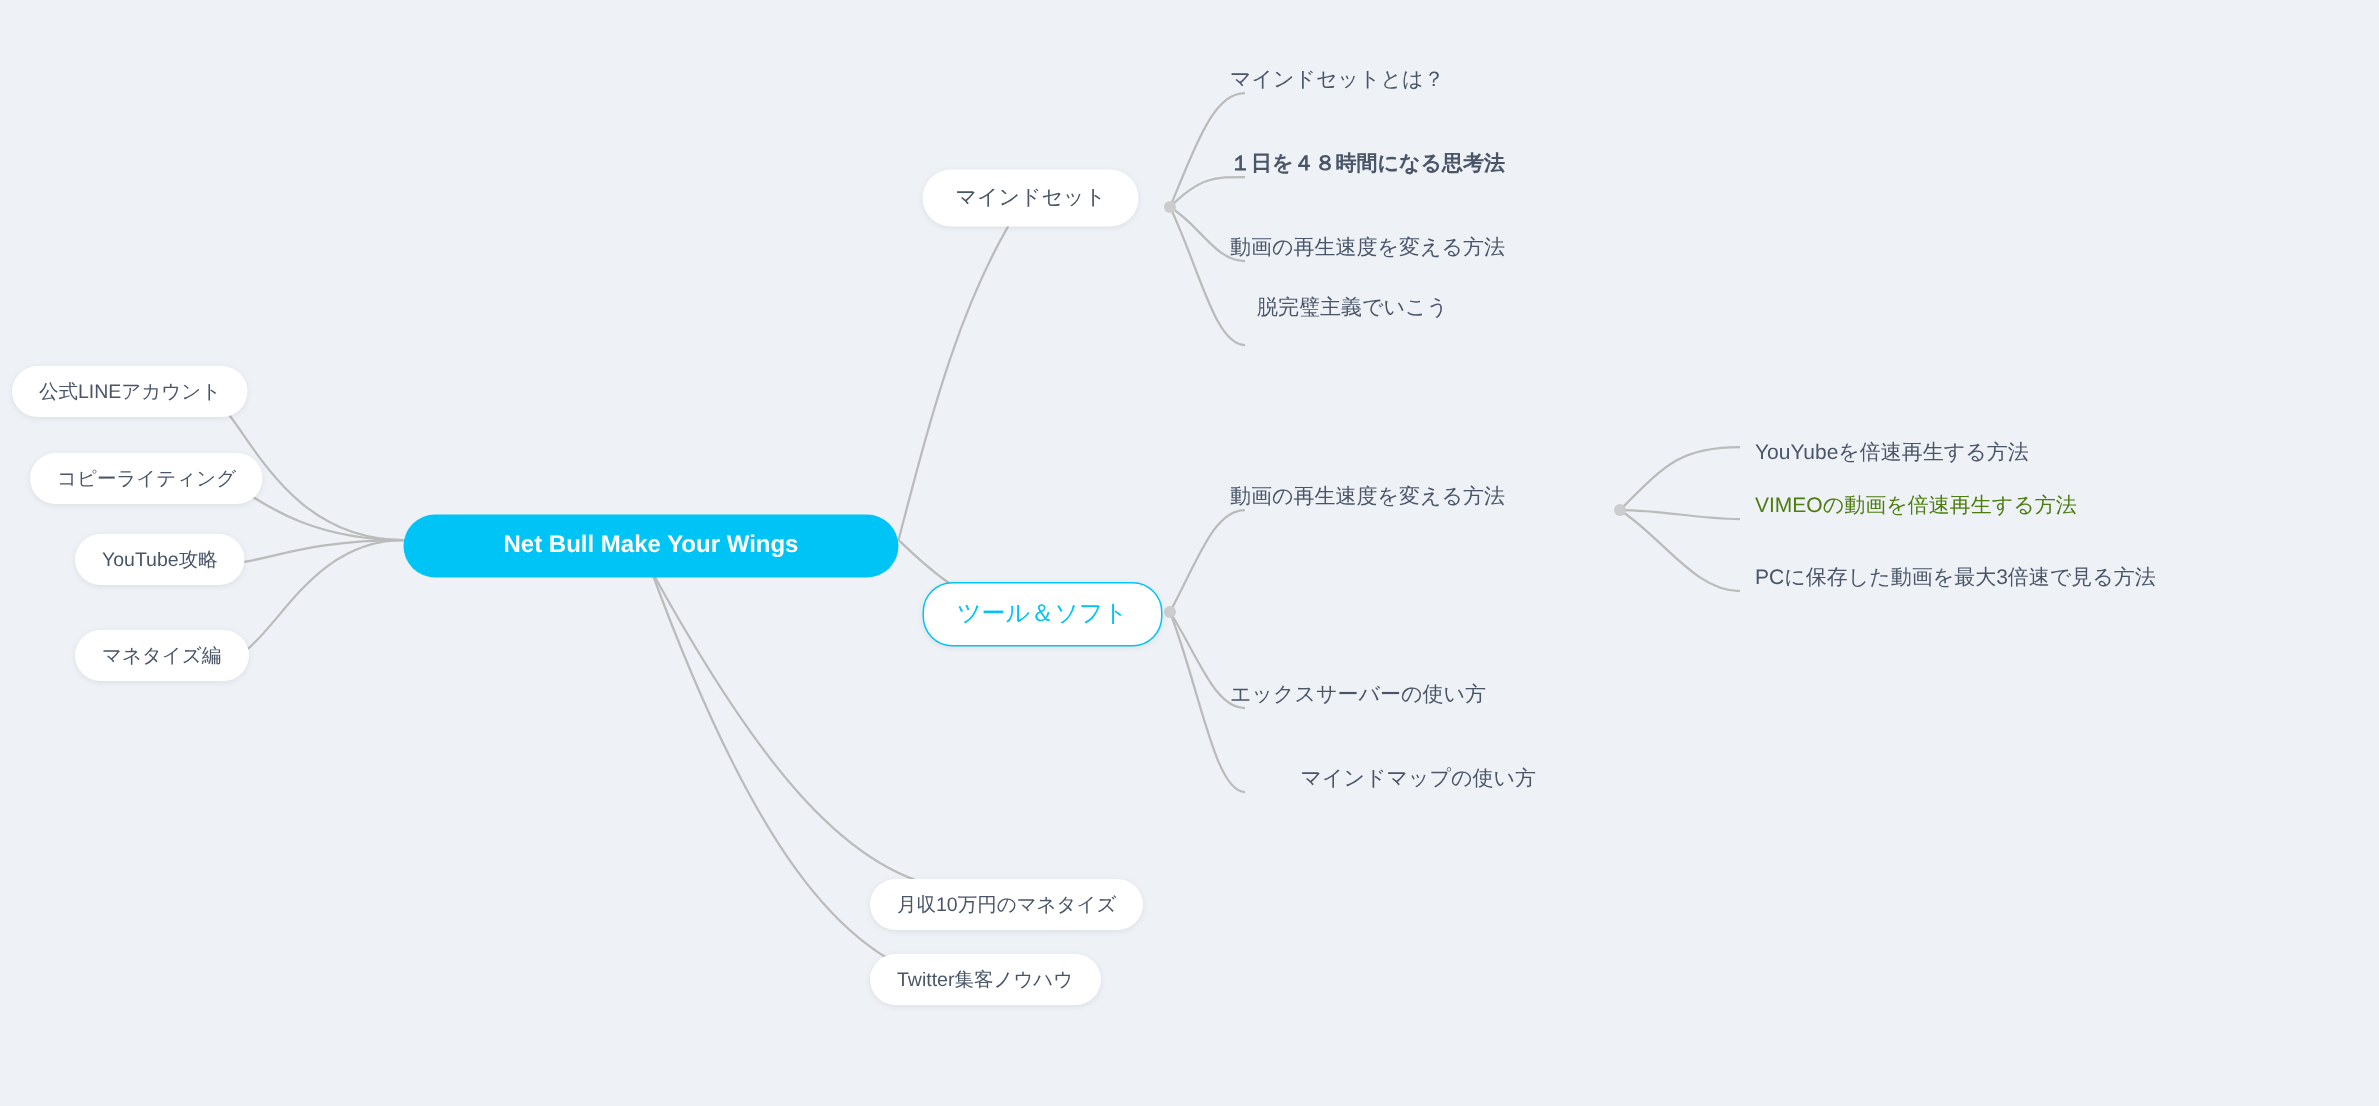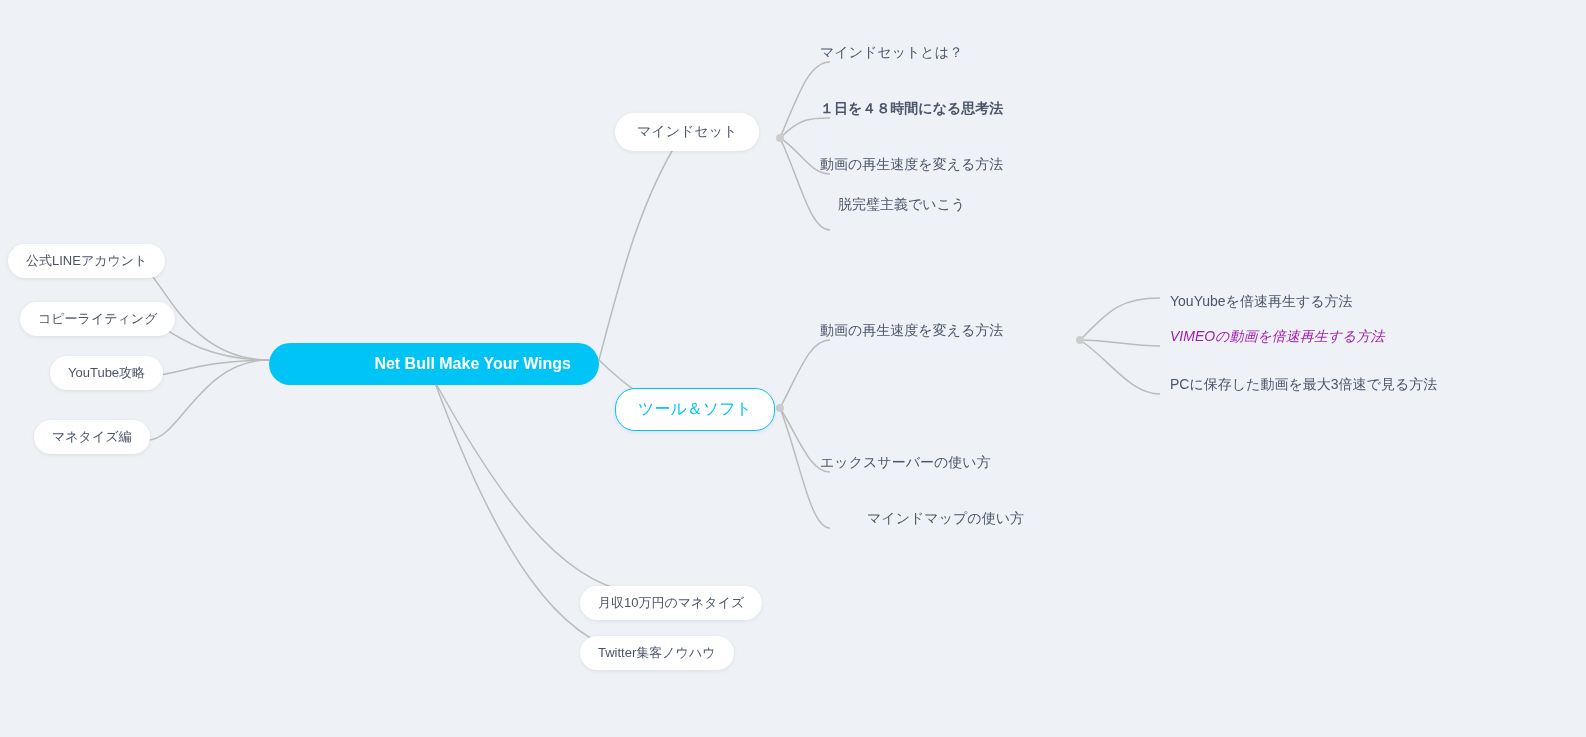--- a/index.html
+++ b/index.html
@@ -42,22 +42,21 @@
       border: 1.5px solid #00c4f5;
       background: #fff;
     }
     .node-plain {
       position: absolute;
       color: #4a5568;
       font-size: 14px;
       white-space: nowrap;
     }
     .node-plain.orange {
-      color: #a21caf;
-      font-style: italic;
+      color: #4d7c0f;
     }
   </style>
 </head>
 <body>
 
 <svg id="mindmap" xmlns="http://www.w3.org/2000/svg">
 
   <path d="M 269 360 C 180 360, 160 263, 135 263" stroke="#bbb" stroke-width="1.5" fill="none"></path>
 
   <path d="M 269 360 C 190 360, 160 320, 148 320" stroke="#bbb" stroke-width="1.5" fill="none"></path>
@@ -86,26 +85,26 @@
   <path d="M 1080 340 C 1110 310, 1120 298, 1160 298" stroke="#bbb" stroke-width="1.5" fill="none"></path>
   <path d="M 1080 340 C 1110 340, 1130 346, 1160 346" stroke="#bbb" stroke-width="1.5" fill="none"></path>
   <path d="M 1080 340 C 1110 360, 1130 394, 1160 394" stroke="#bbb" stroke-width="1.5" fill="none"></path>
 
   <circle cx="1080" cy="340" r="4" fill="#ccc"></circle>
 
   <path d="M 434 380 C 500 500, 560 580, 630 592" stroke="#bbb" stroke-width="1.5" fill="none"></path>
   <path d="M 434 380 C 500 560, 560 640, 630 654" stroke="#bbb" stroke-width="1.5" fill="none"></path>
 </svg>
 
-<div class="node-center" style="left:269px; top:343px; width:330px; text-align:right;">Net Bull Make Your Wings</div>
+<div class="node-center" style="left:269px; top:343px; width:330px; text-align:center;">Net Bull Make Your Wings</div>
 
 <div class="node-bubble" style="left:8px; top:244px;">公式LINEアカウント</div>
 <div class="node-bubble" style="left:20px; top:302px;">コピーライティング</div>
 <div class="node-bubble" style="left:50px; top:356px;">YouTube攻略</div>
-<div class="node-bubble" style="left:34px; top:420px;">マネタイズ編</div>
+<div class="node-bubble" style="left:50px; top:420px;">マネタイズ編</div>
 
 <div class="node-bubble" style="left:615px; top:113px; padding:10px 22px; font-size:14px;">マインドセット</div>
 
 <div class="node-plain" style="left:820px; top:44px;">マインドセットとは？</div>
 <div class="node-plain" style="left:820px; top:100px;font-weight:bold;">１日を４８時間になる思考法</div>
 <div class="node-plain" style="left:820px; top:156px;">動画の再生速度を変える方法</div>
 <div class="node-plain" style="left:820px; top:196px;margin-left:18px;">脱完璧主義でいこう</div>
 
 <div class="node-bubble highlight" style="left:615px; top:388px; padding:10px 22px; font-size:16px;">ツール＆ソフト</div>
 

